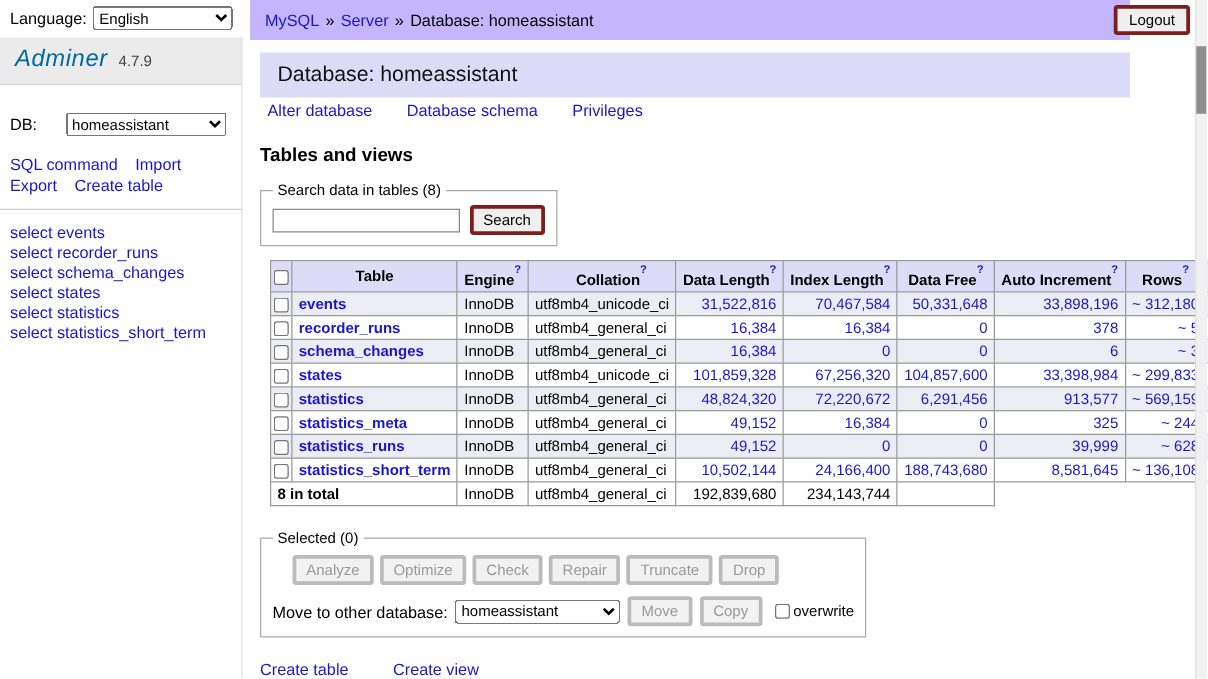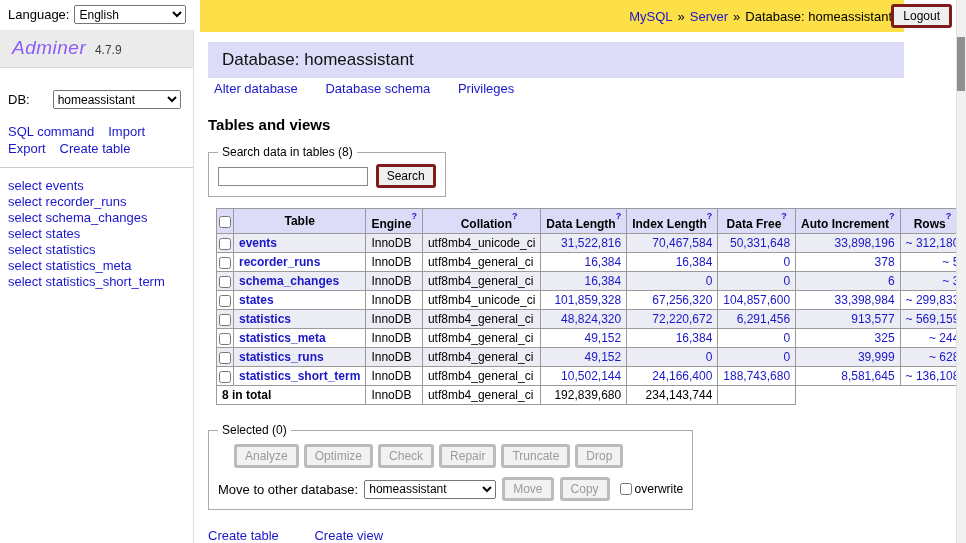--- a/index.html
+++ b/index.html
@@ -14,32 +14,31 @@
   button {
     background:#efefef; border:3px solid #7f1d1d; border-radius:3px; padding:2px 8px; cursor:pointer;
   }
   button:disabled { color:#9a9a9a; border-color:#bbb; background:#f2f2f2; cursor:default; }
 
   
   .lang-row { position:absolute; top:5px; left:8px; display:flex; align-items:center; gap:5px; }
   .lang-row select { width:112px; height:19px; }
   .topbar {
     position:absolute; left:200px; top:0; width:704px; height:27px;
-    background:#fde047; display:flex; align-items:center; padding:16px 12px; gap:5px;
+    background:#c4b5fd; display:flex; align-items:center; padding:16px 12px; gap:5px;
     font-size:13px;
-    justify-content:flex-end;
   }
   .logout-btn { position:absolute; top:4px; right:14px; padding:2px 9px; }
 
   
   .sidebar { position:absolute; left:0; top:30px; width:194px; bottom:0; border-right:1px solid #ddd; }
   .brand {
     background:#ebebeb; border-bottom:1px solid #d5d5d5; padding:7px 12px 8px 12px;
   }
-  .brand .app { font-style:italic; font-size:19px; color:#8b5cf6; letter-spacing:.5px; }
+  .brand .app { font-style:italic; font-size:19px; color:#0369a1; letter-spacing:.5px; }
   .brand .ver { font-size:12px; color:#404040; margin-left:5px; }
   .db-row { display:flex; align-items:center; gap:23px; margin:22px 10px 14px 8px; }
   .db-row select { width:128px; height:19px; }
   .side-links { margin:2px 8px 10px 8px; line-height:17px; }
   .side-links a { margin-right:14px; }
   .sidebar hr { border:none; border-top:1px solid #ccc; margin:8px 0 10px 0; }
   .table-links { margin:4px 8px; }
   .table-links a { display:block; line-height:15px; margin-bottom:1px; white-space:nowrap; }
 
   
@@ -124,21 +123,20 @@
     <a>SQL command</a><a>Import</a><br>
     <a>Export</a><a>Create table</a>
   </div>
   <hr>
   <div class="table-links">
     <a>select events</a>
     <a>select recorder_runs</a>
     <a>select schema_changes</a>
     <a>select states</a>
     <a>select statistics</a>
-    <a>select statistics_meta</a>
     <a>select statistics_short_term</a>
   </div>
 </div>
 
 <div class="main">
   <h2 class="page-title">Database: homeassistant</h2>
 
   <div class="nav-links">
     <a>Alter database</a>
     <a>Database schema</a>

